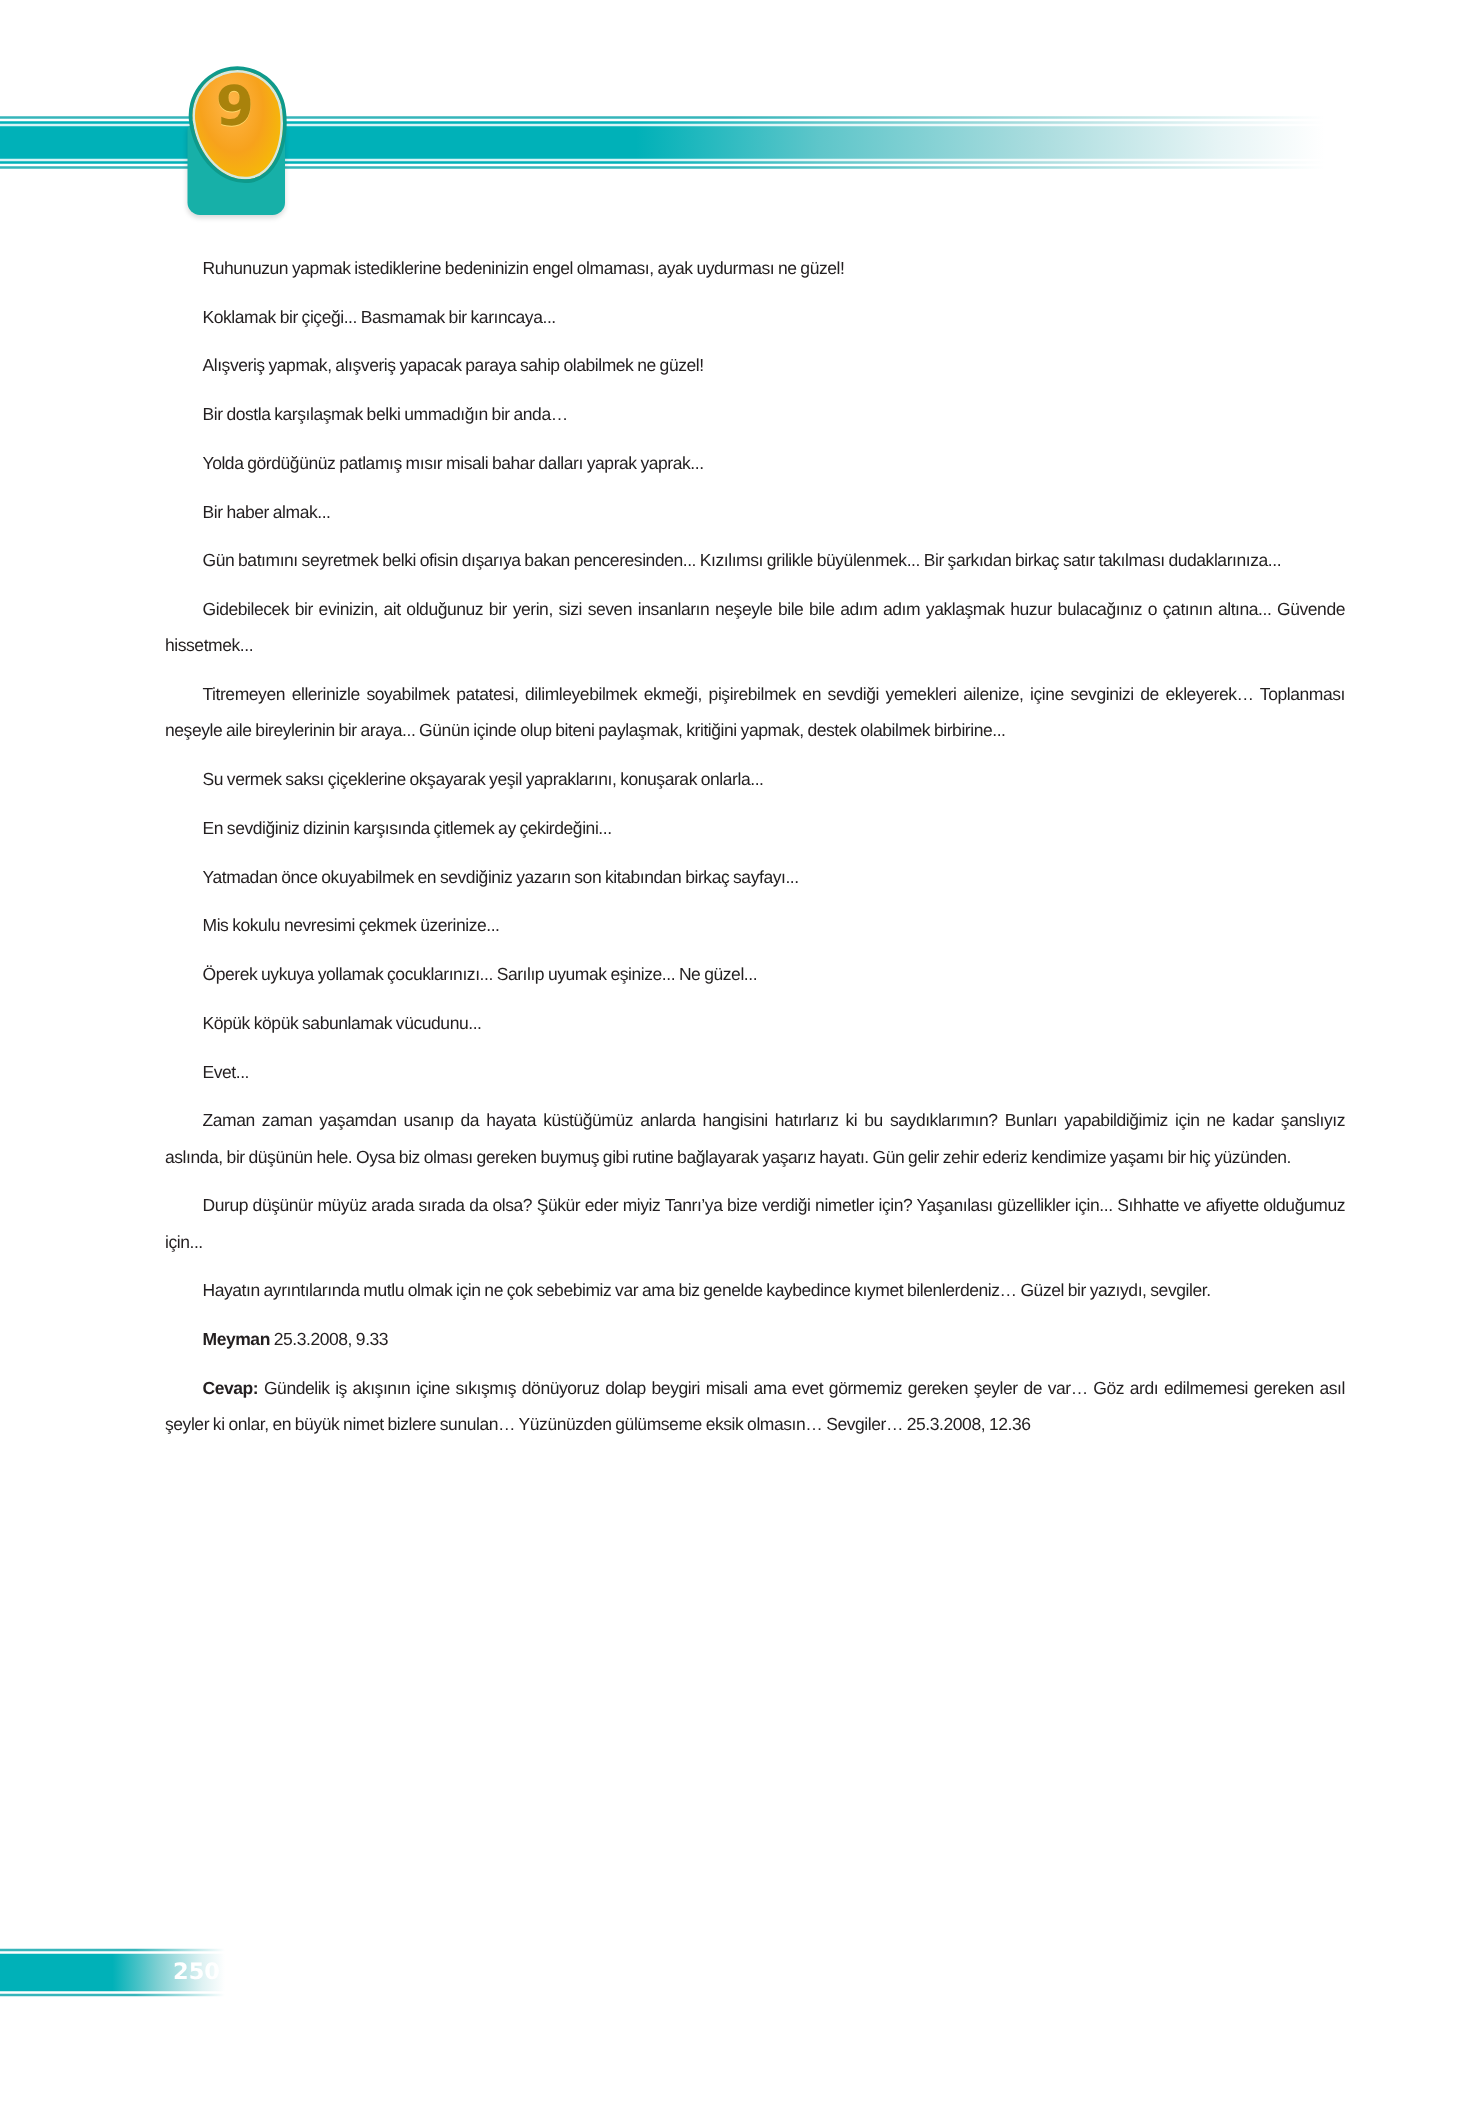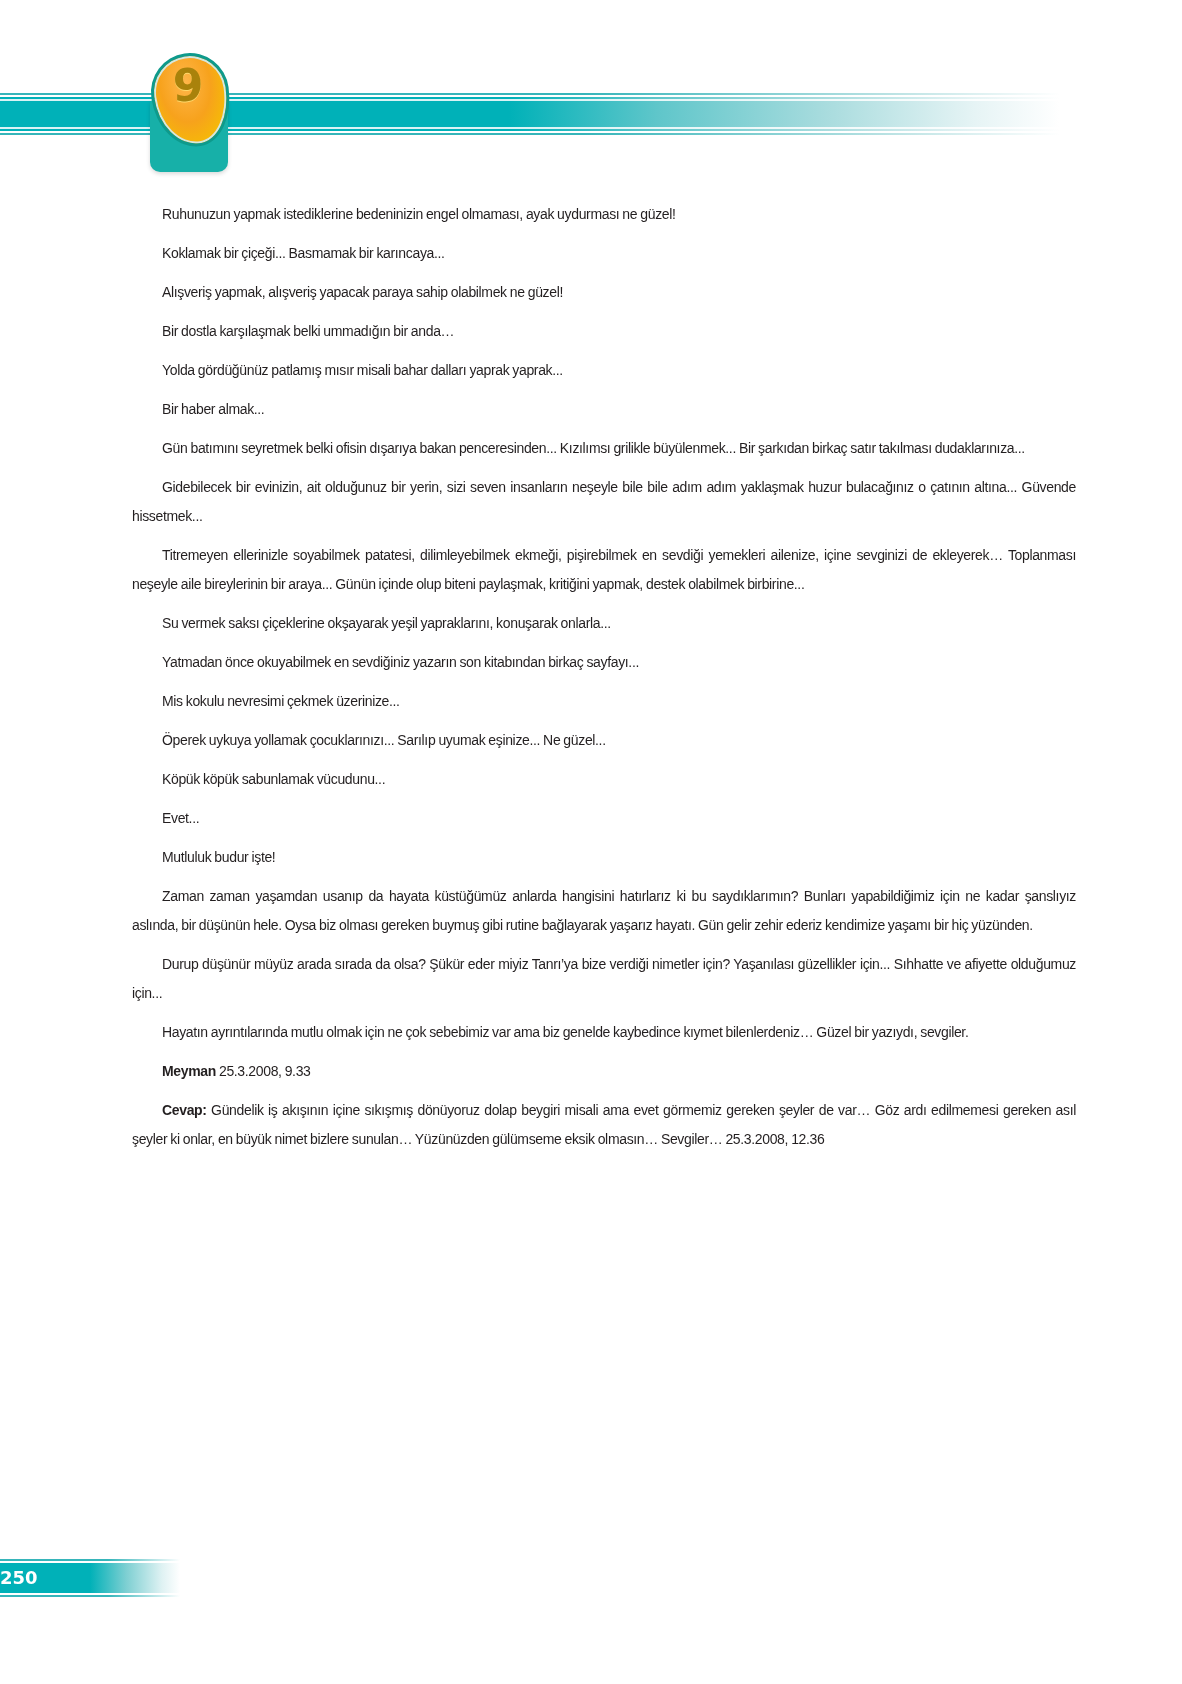--- a/index.html
+++ b/index.html
@@ -36,21 +36,21 @@
   .para b { font-weight: bold; margin-top: 31px; }
 
   
   .bottom-band { position: absolute; left: 0; top: 1563px; width: 180px; height: 30px;
                  background: linear-gradient(to right, #00b1b8 0%, #00b1b8 50%, #7dcfd2 70%, #dff2f3 90%, rgba(255,255,255,0) 100%); }
   .bottom-band::before, .bottom-band::after { content: ""; position: absolute; left: 0; right: 0; height: 2px;
                  background: linear-gradient(to right, #36b5ba 0%, #36b5ba 60%, rgba(255,255,255,0) 100%); }
   .bottom-band::before { top: -4px; }
   .bottom-band::after { bottom: -4px; }
   .page-number { position: absolute; left: 0; top: 1563px; width: 180px; height: 30px; line-height: 30px;
-                 text-align: left; padding-right: 4px; box-sizing: border-box;
+                 text-align: right; padding-right: 4px; box-sizing: border-box;
                  font-family: "DejaVu Sans", sans-serif; font-weight: bold; font-size: 18px; color: #ffffff; }
 </style>
 </head>
 <body>
 
 <div class="top-band">
   <div class="inner-line-top"></div>
   <div class="inner-line-bot"></div>
 </div>
 <div class="chapter-tab"></div>
@@ -61,26 +61,26 @@
   <p class="para">Ruhunuzun yapmak istediklerine bedeninizin engel olmaması, ayak uydurması ne güzel!</p>
   <p class="para">Koklamak bir çiçeği... Basmamak bir karıncaya...</p>
   <p class="para">Alışveriş yapmak, alışveriş yapacak paraya sahip olabilmek ne güzel!</p>
   <p class="para">Bir dostla karşılaşmak belki ummadığın bir anda…</p>
   <p class="para">Yolda gördüğünüz patlamış mısır misali bahar dalları yaprak yaprak...</p>
   <p class="para">Bir haber almak...</p>
   <p class="para">Gün batımını seyretmek belki ofisin dışarıya bakan penceresinden... Kızılımsı grilikle büyülenmek... Bir şar­kıdan birkaç satır takılması dudaklarınıza...</p>
   <p class="para">Gidebilecek bir evinizin, ait olduğunuz bir yerin, sizi seven insanların neşeyle bile bile adım adım yaklaş­mak huzur bulacağınız o çatının altına... Güvende hissetmek...</p>
   <p class="para">Titremeyen ellerinizle soyabilmek patatesi, dilimleyebilmek ekmeği, pişirebilmek en sevdiği yemekleri ai­lenize, içine sevginizi de ekleyerek… Toplanması neşeyle aile bireylerinin bir araya... Günün içinde olup biteni paylaşmak, kritiğini yapmak, destek olabilmek birbirine...</p>
   <p class="para">Su vermek saksı çiçeklerine okşayarak yeşil yapraklarını, konuşarak onlarla...</p>
+  <p class="para">En sevdiğiniz dizinin karşısında çitlemek ay çekirdeğini...</p>
   <p class="para">Yatmadan önce okuyabilmek en sevdiğiniz yazarın son kitabından birkaç sayfayı...</p>
   <p class="para">Mis kokulu nevresimi çekmek üzerinize...</p>
   <p class="para">Öperek uykuya yollamak çocuklarınızı... Sarılıp uyumak eşinize... Ne güzel...</p>
   <p class="para">Köpük köpük sabunlamak vücudunu...</p>
   <p class="para">Evet...</p>
-  <p class="para">Mutluluk budur işte!</p>
   <p class="para">Zaman zaman yaşamdan usanıp da hayata küstüğümüz anlarda hangisini hatırlarız ki bu saydıklarımın? Bunları yapabildiğimiz için ne kadar şanslıyız aslında, bir düşünün hele. Oysa biz olması gereken buymuş gibi rutine bağlayarak yaşarız hayatı. Gün gelir zehir ederiz kendimize yaşamı bir hiç yüzünden.</p>
   <p class="para">Durup düşünür müyüz arada sırada da olsa? Şükür eder miyiz Tanrı’ya bize verdiği nimetler için? Yaşanılası güzellikler için... Sıhhatte ve afiyette olduğumuz için...</p>
 
   <p class="para">Hayatın ayrıntılarında mutlu olmak için ne çok sebebimiz var ama biz genelde kaybedince kıymet bilenler­deniz… Güzel bir yazıydı, sevgiler.</p>
   <p class="para"><b>Meyman</b><span> 25.3.2008, 9.33</span></p>
   <p class="para"><b>Cevap:</b><span> Gündelik iş akışının içine sıkışmış dönüyoruz dolap beygiri misali ama evet görmemiz gereken şey­ler de var… Göz ardı edilmemesi gereken asıl şeyler ki onlar, en büyük nimet bizlere sunulan… Yüzünüzden gülümseme eksik olmasın… Sevgiler… 25.3.2008, 12.36</span></p>
 </div>
 
 <div class="bottom-band"></div>
 <div class="page-number">250</div>

